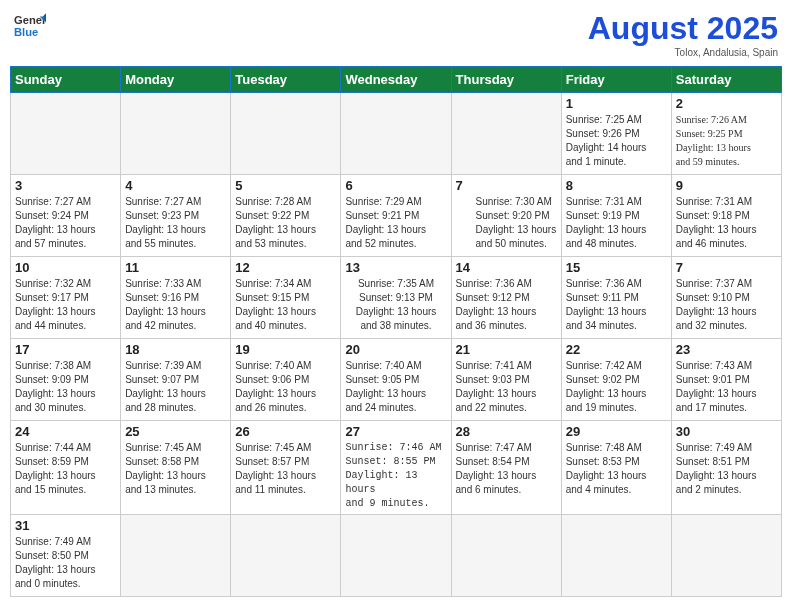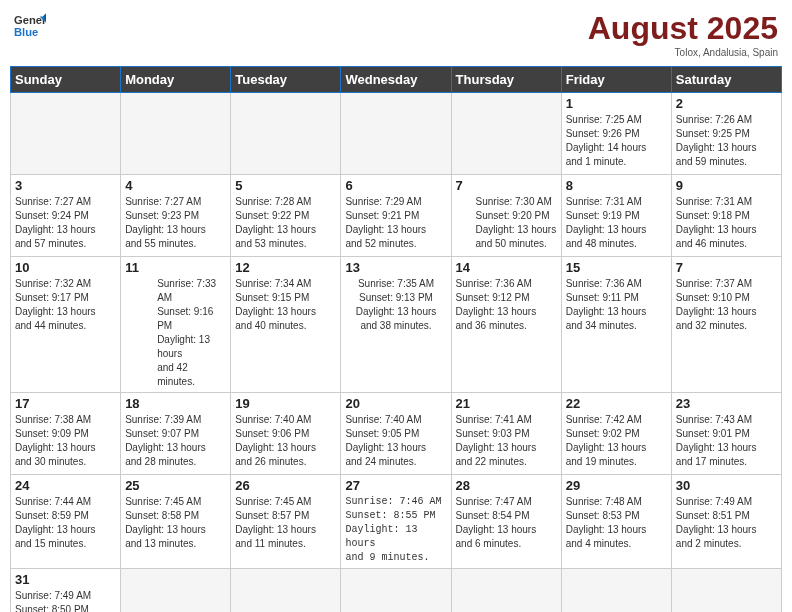--- a/index.html
+++ b/index.html
@@ -25,33 +25,33 @@
     .logo-icon {
       width: 32px;
       height: 32px;
     }
     .title-block {
       text-align: right;
     }
     .cal-title {
       font-size: 32px;
       font-weight: bold;
-      color: #7f1d1d;
+      color: #1d4ed8;
     }
     .cal-subtitle {
       font-size: 10px;
       color: #555;
     }
     .calendar {
       width: 100%;
       border-collapse: collapse;
       border: 1px solid #bbb;
     }
     .calendar th {
-      background: #404040;
+      background: #15803d;
       color: #fff;
       font-size: 13px;
       font-weight: bold;
       padding: 5px 4px;
       text-align: left;
       border: 1px solid #1a73c8;
     }
     .calendar td {
       vertical-align: top;
       border: 1px solid #ccc;
@@ -123,21 +123,21 @@
         <td class="empty"></td>
         <td>
           <span class="day-number">1</span>
           <div class="day-info" style="white-space: pre-line;">Sunrise: 7:25 AM
 Sunset: 9:26 PM
 Daylight: 14 hours
 and 1 minute.</div>
         </td>
         <td>
           <span class="day-number">2</span>
-          <div class="day-info" style="white-space: pre-line;">Sunrise: 7:26 AM
+          <div class="day-info" style="white-space: pre-line; font-family: Liberation Serif, serif;">Sunrise: 7:26 AM
 Sunset: 9:25 PM
 Daylight: 13 hours
 and 59 minutes.</div>
         </td>
       </tr>
       <tr class="week-row">
         <td>
           <span class="day-number">3</span>
           <div class="day-info" style="white-space: pre-line;">Sunrise: 7:27 AM
 Sunset: 9:24 PM
@@ -190,21 +190,21 @@
       <tr class="week-row">
         <td>
           <span class="day-number">10</span>
           <div class="day-info" style="white-space: pre-line;">Sunrise: 7:32 AM
 Sunset: 9:17 PM
 Daylight: 13 hours
 and 44 minutes.</div>
         </td>
         <td>
           <span class="day-number">11</span>
-          <div class="day-info" style="white-space: pre-line; margin-left: 32px;">Sunrise: 7:33 AM
+          <div class="day-info" style="white-space: pre-line;">Sunrise: 7:33 AM
 Sunset: 9:16 PM
 Daylight: 13 hours
 and 42 minutes.</div>
         </td>
         <td>
           <span class="day-number">12</span>
           <div class="day-info" style="white-space: pre-line;">Sunrise: 7:34 AM
 Sunset: 9:15 PM
 Daylight: 13 hours
 and 40 minutes.</div>

